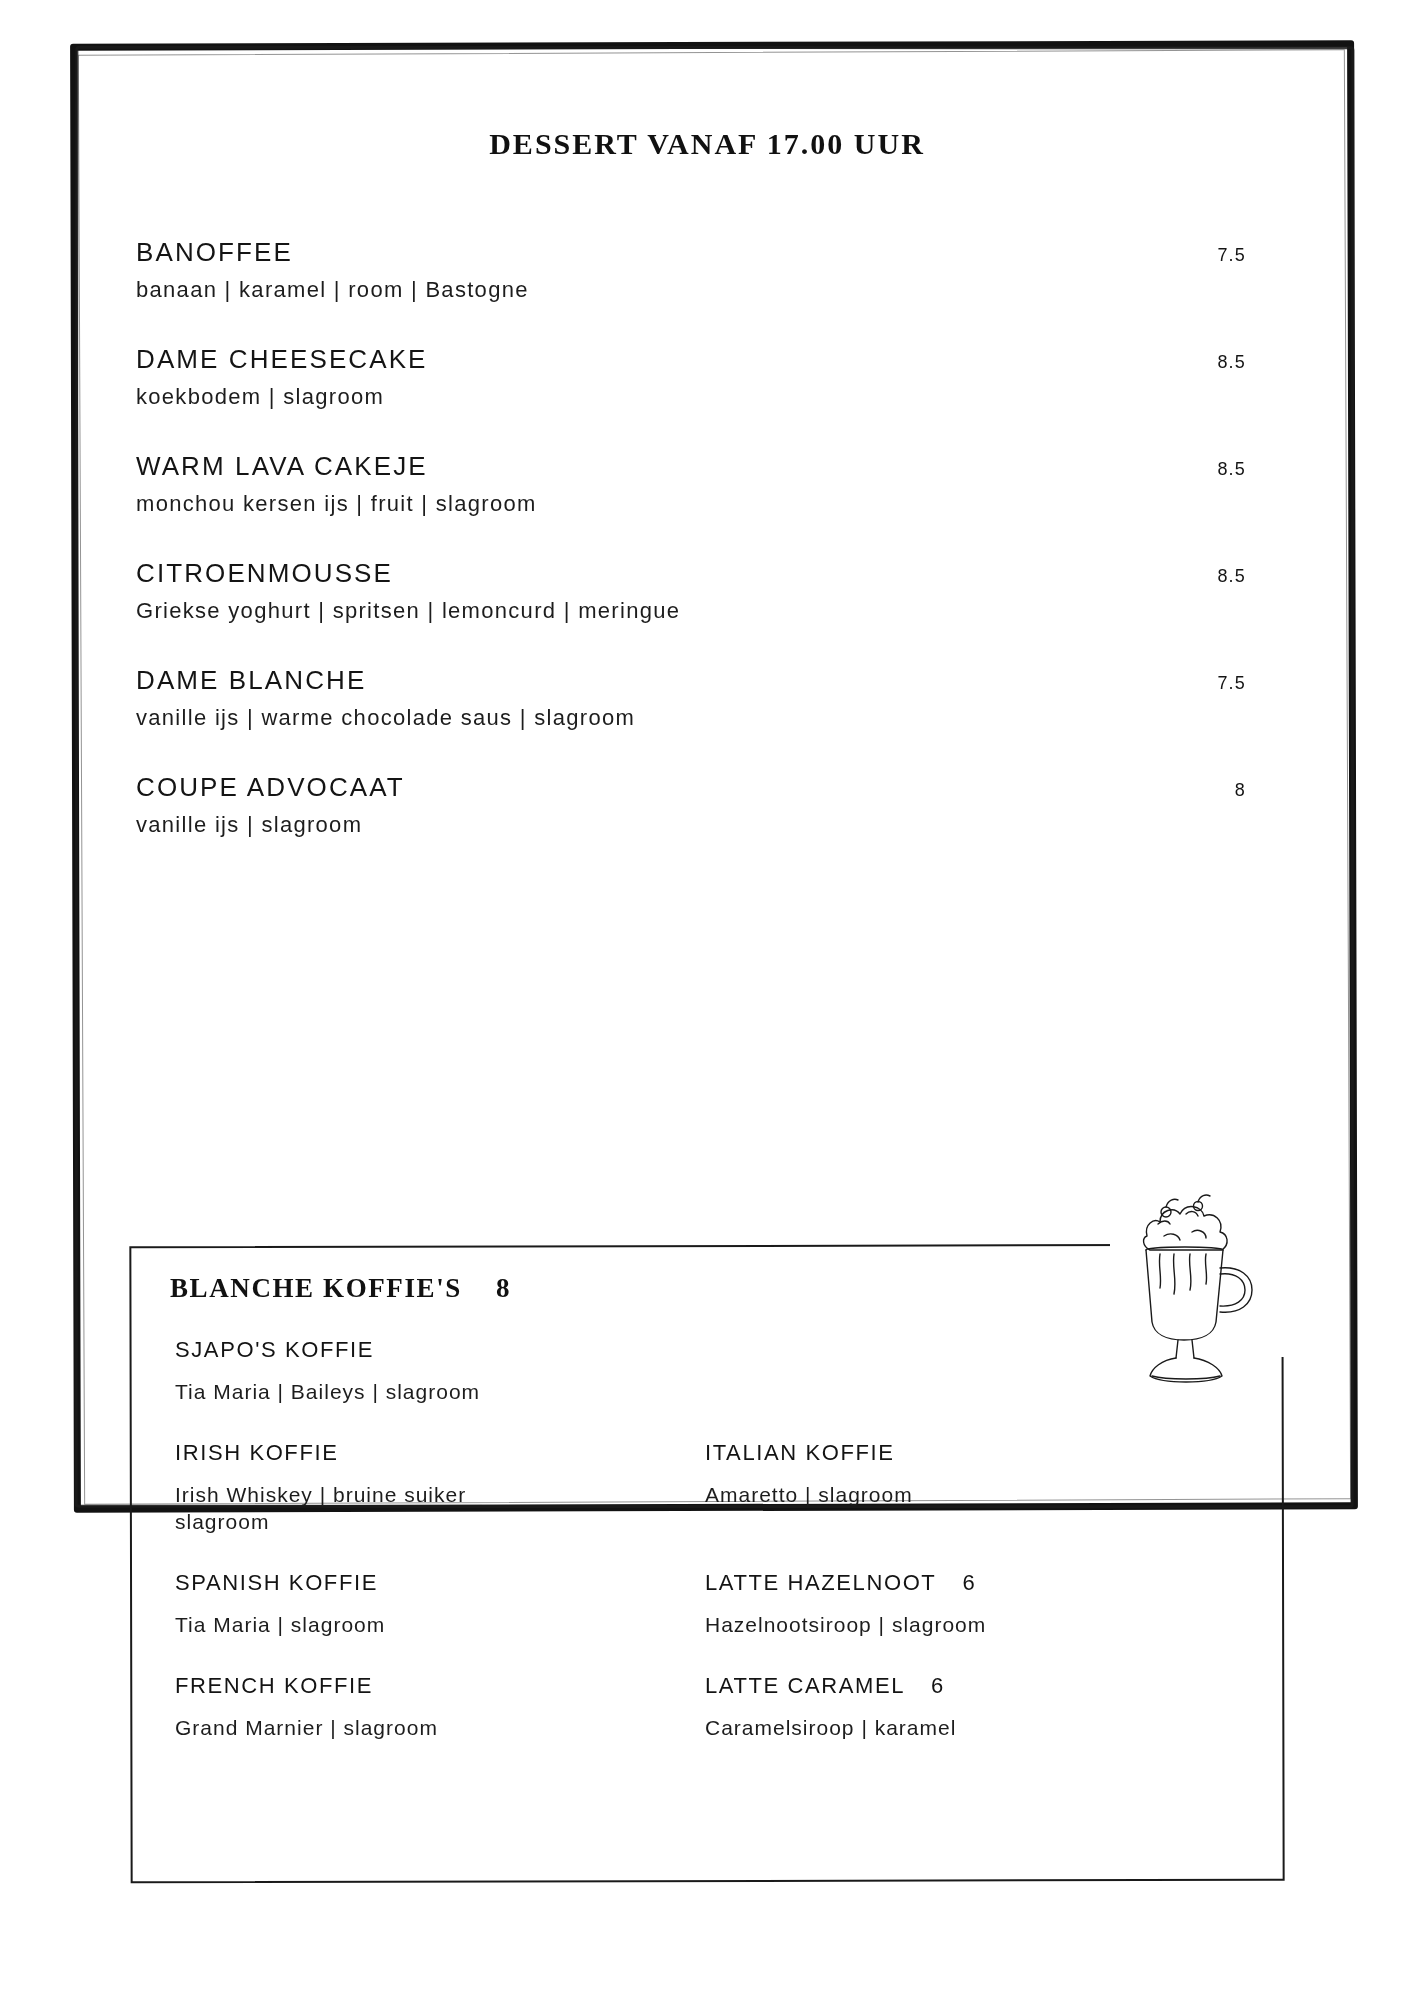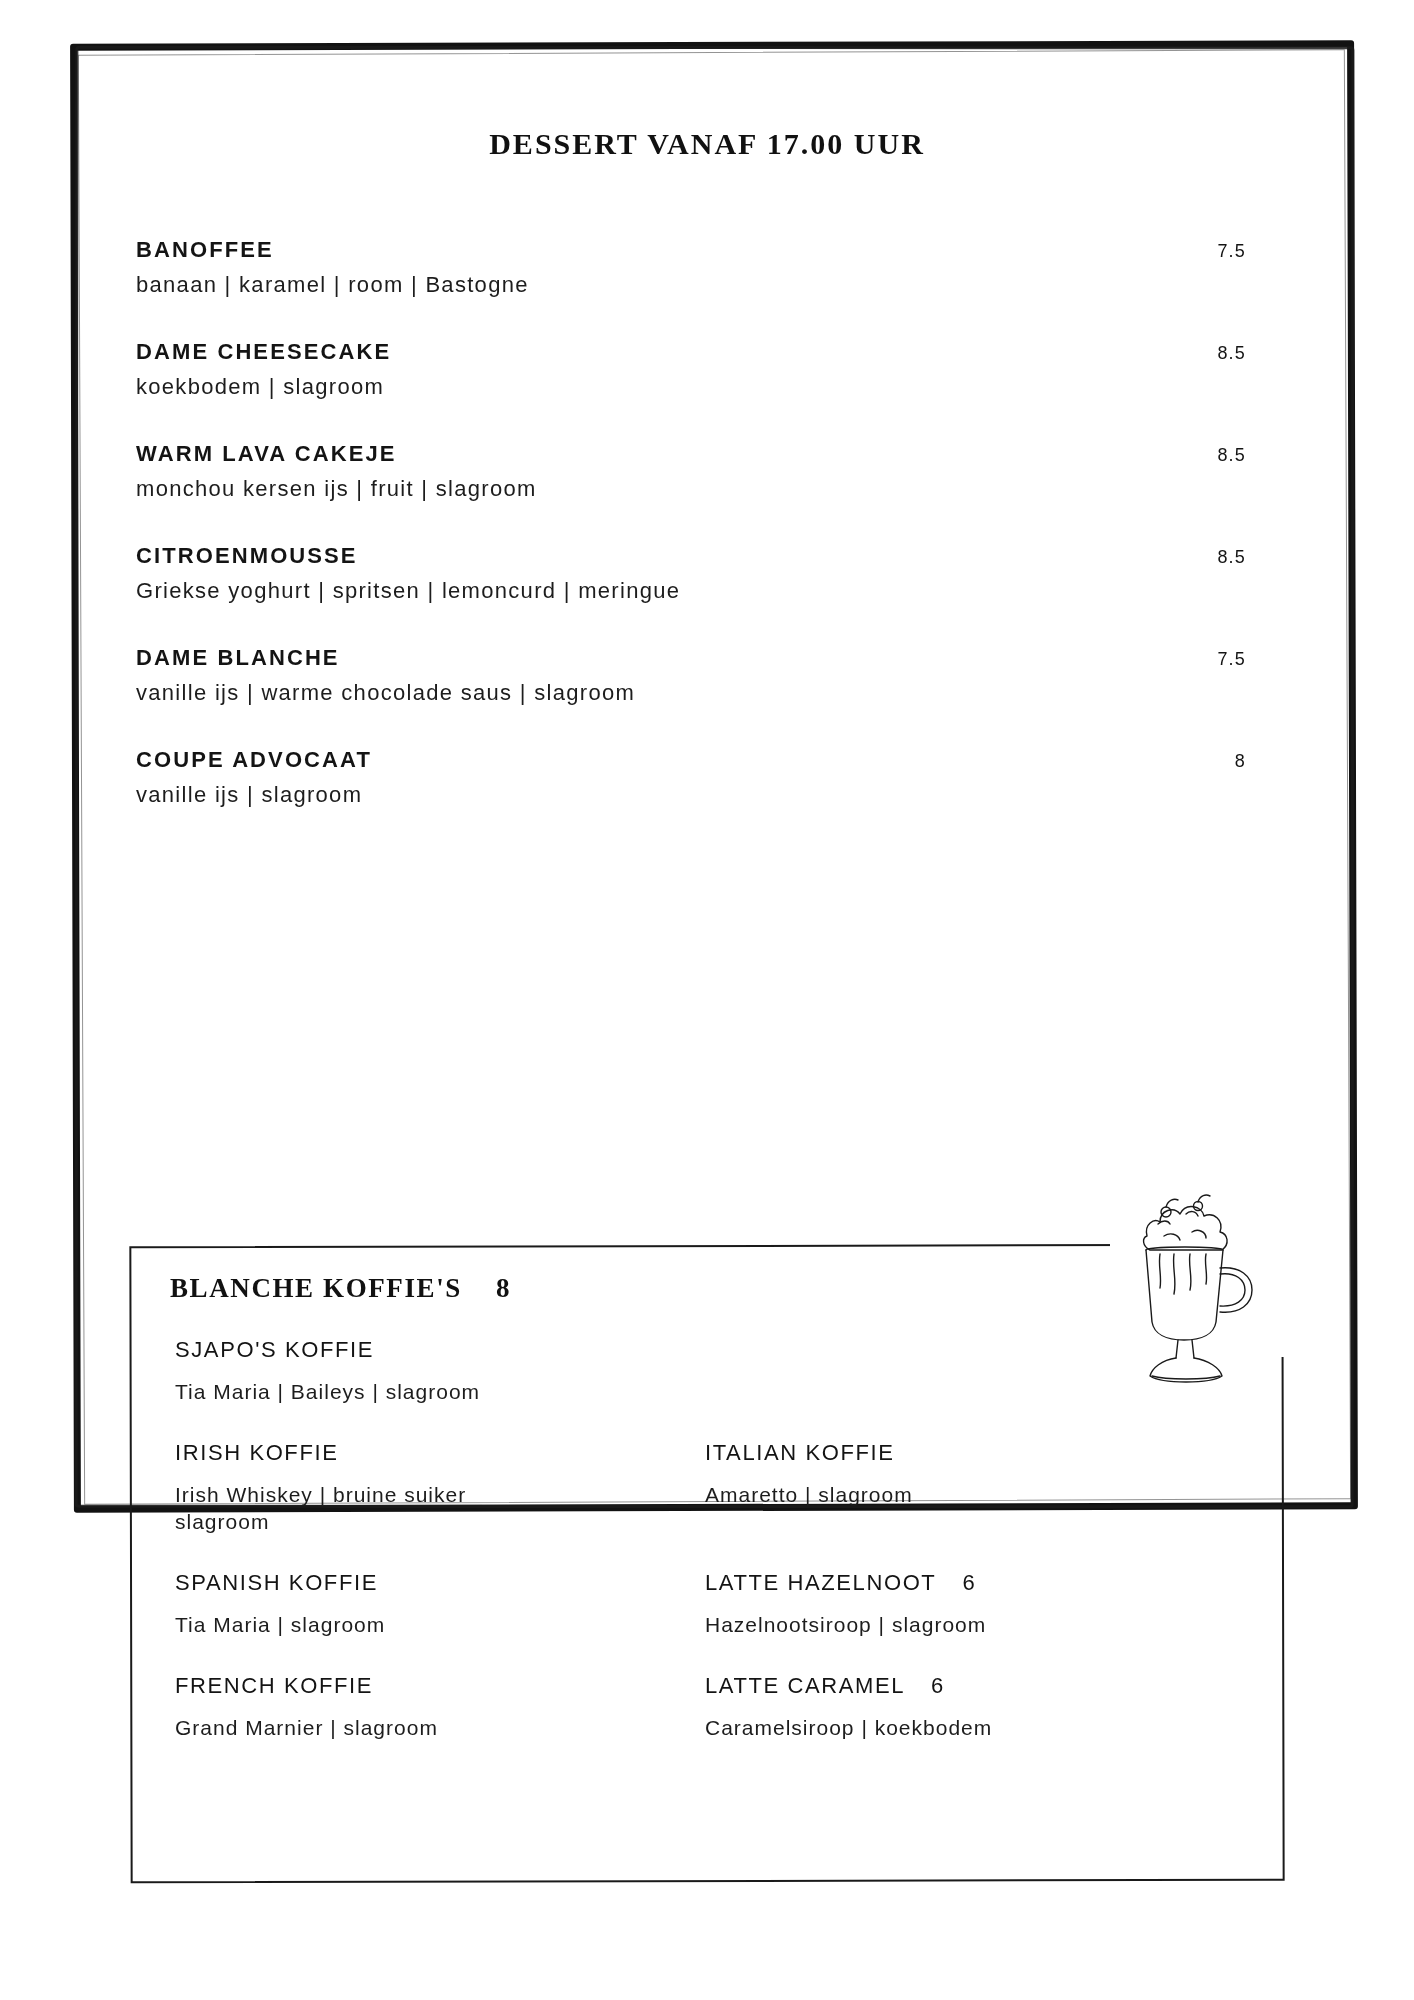--- a/index.html
+++ b/index.html
@@ -88,24 +88,24 @@
   }
   .dessert-item {
     margin-bottom: 41px;
   }
   .dessert-head {
     display: flex;
     justify-content: space-between;
     align-items: baseline;
   }
   .dessert-name {
-    font-size: 22px;
+    font-size: 26px;
     letter-spacing: 2.1px;
     color: #141414;
-    font-weight: 700;
+    font-weight: 400;
   }
   .dessert-price {
     font-size: 18px;
     letter-spacing: 1.2px;
     color: #141414;
     font-weight: 400;
     min-width: 52px;
     text-align: right;
   }
   .dessert-desc {
@@ -341,21 +341,21 @@
                 <span>FRENCH KOFFIE</span><span class="coffee-name-price"></span>
               </div>
               <div class="coffee-desc">Grand Marnier | slagroom</div>
             </div>
           </div>
           <div class="coffee-col">
             <div class="coffee-item">
               <div class="coffee-name">
                 <span>LATTE CARAMEL</span><span class="coffee-name-price">6</span>
               </div>
-              <div class="coffee-desc">Caramelsiroop | koekbodem</div>
+              <div class="coffee-desc">Caramelsiroop | karamel</div>
             </div>
           </div>
         </div>
 
       </div>
     </div>
 
     <div class="coffee-drawing">
       <svg width="200" height="250" viewBox="0 0 200 250" fill="none" xmlns="http://www.w3.org/2000/svg">
         <g stroke="#1a1a1a" stroke-width="1.4" fill="none" stroke-linecap="round" stroke-linejoin="round">

